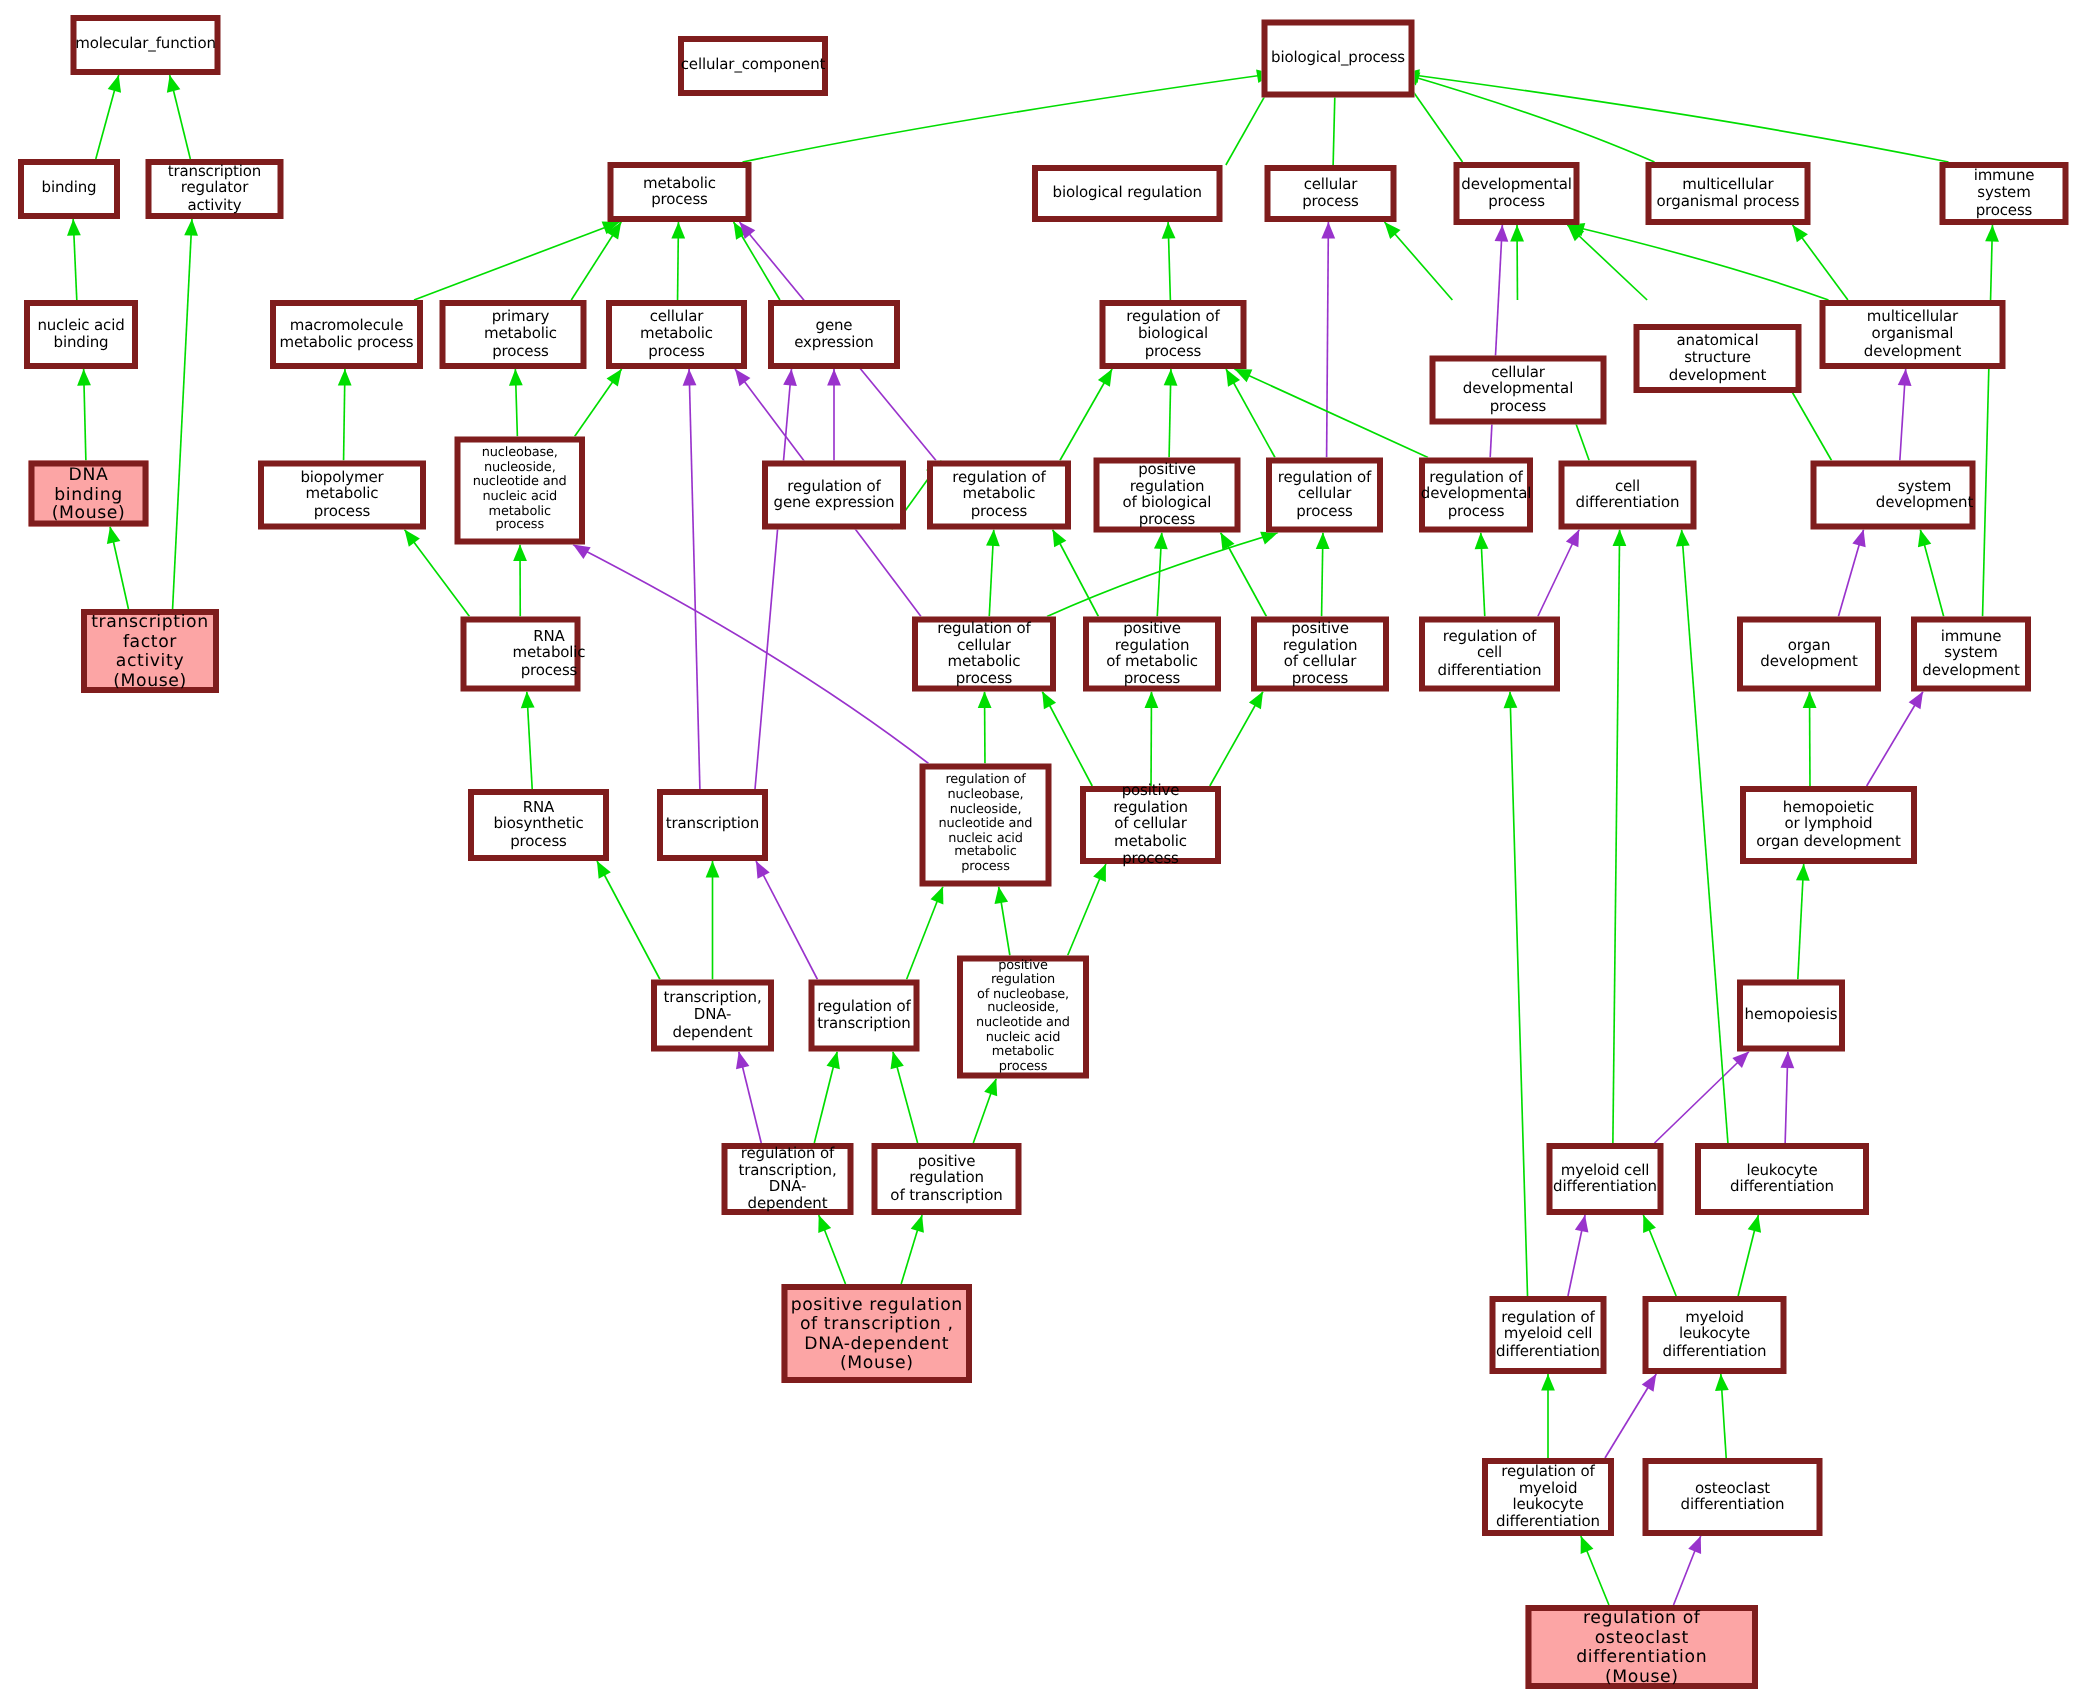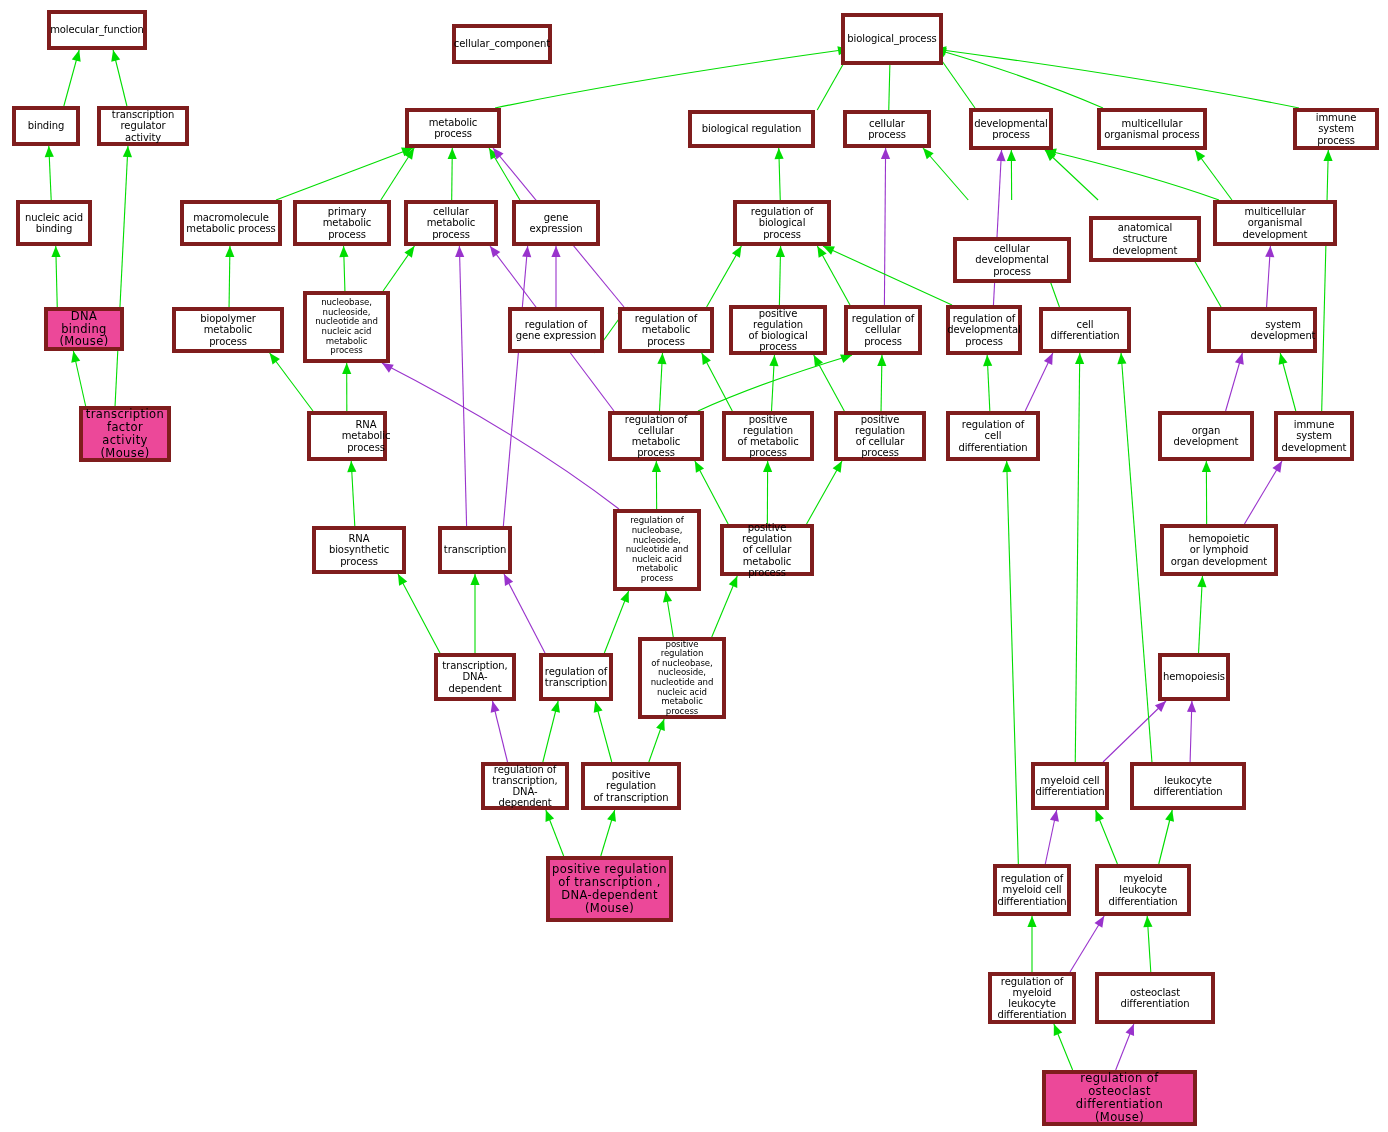--- a/index.html
+++ b/index.html
@@ -20,21 +20,21 @@
     align-items:center;
     justify-content:center;
     text-align:center;
     line-height:1.12;
     color:#000000;
     z-index:5;
     padding:1px 2px;
     letter-spacing:-0.1px;
   }
   .node span{display:block;white-space:pre-line;}
-  .node.hl{background:#ec4899;margin-left:25px;}
+  .node.hl{background:#fca5a5;}
   .node.hl span{font-size:11.5px;letter-spacing:0.4px;}
   .fs-10{font-size:10px;}
   .fs-85{font-size:8.6px;}
 </style>
 </head>
 <body>
 
 <div id="canvas">
   <svg id="edges">
       <g>

